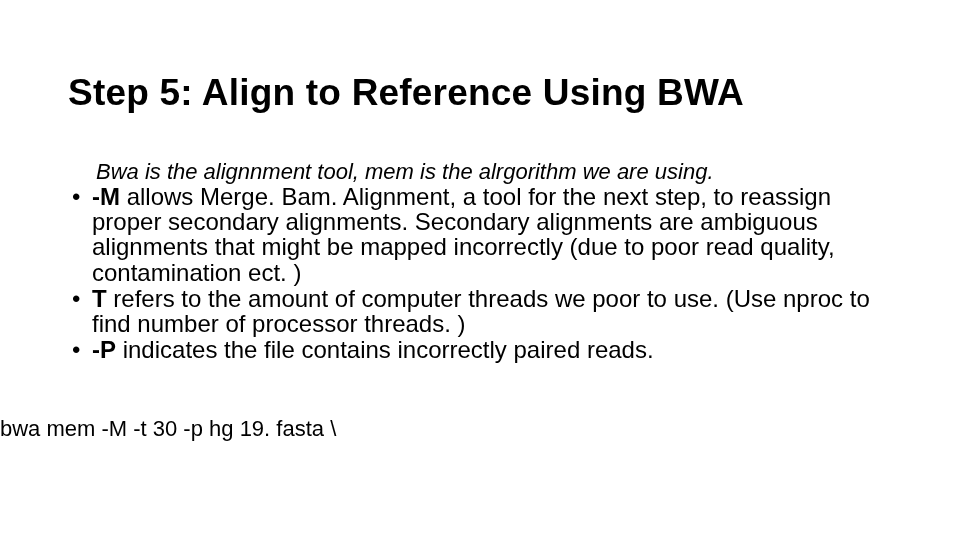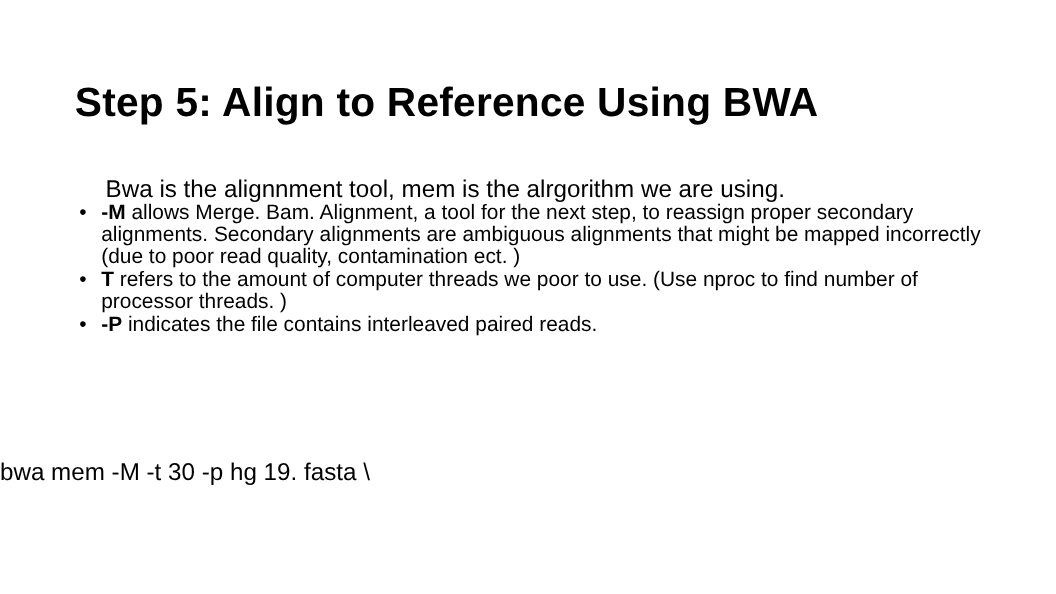--- a/index.html
+++ b/index.html
@@ -19,27 +19,28 @@
   }
   .title {
     font-size: 37px;
     font-weight: bold;
     letter-spacing: 0.2px;
     margin-bottom: 46px;
     white-space: nowrap;
   }
   .intro {
     font-size: 22px;
+    font-style: italic;
     margin-left: 28px;
     margin-bottom: 1px;
     line-height: 1.05;
   }
   .bullets {
     list-style: none;
-    font-size: 19px;
+    font-size: 24px;
     line-height: 1.05;
   }
   .bullets li {
     position: relative;
     padding-left: 24px;
     margin-bottom: 1px;
   }
   .bullets li::before {
     content: "•";
     position: absolute;
@@ -61,19 +62,19 @@
 <body>
 
 <div class="slide">
   <h1 class="title">Step 5:  Align to Reference Using BWA</h1>
 
   <p class="intro">Bwa is the alignnment tool, mem is the alrgorithm we are using.</p>
 
   <ul class="bullets">
     <li><b>-M</b><span> allows Merge. Bam. Alignment, a tool for the next step, to reassign proper secondary alignments.  Secondary alignments are ambiguous alignments that might be mapped incorrectly (due to poor read quality, contamination ect. )</span></li>
     <li><b>T</b><span> refers to the amount of computer threads we poor to use.  (Use nproc to find number of processor threads. )</span></li>
-    <li><b>-P</b><span> indicates the file contains interleaved paired reads.</span></li>
+    <li><b>-P</b><span> indicates the file contains incorrectly paired reads.</span></li>
   </ul>
 
   <div class="command">
     <div>bwa mem -M -t 30 -p hg 19. fasta \</div>
   </div>
 </div>
 
 </body></html>

